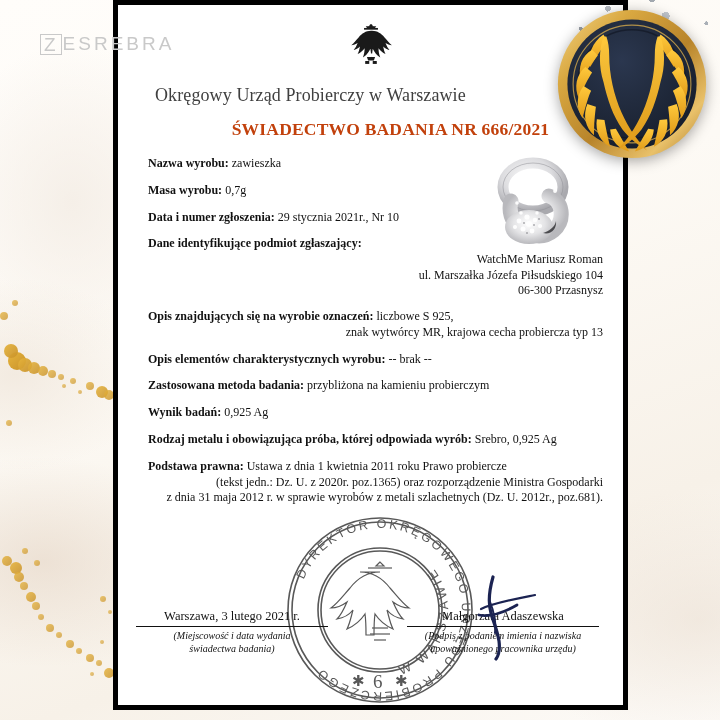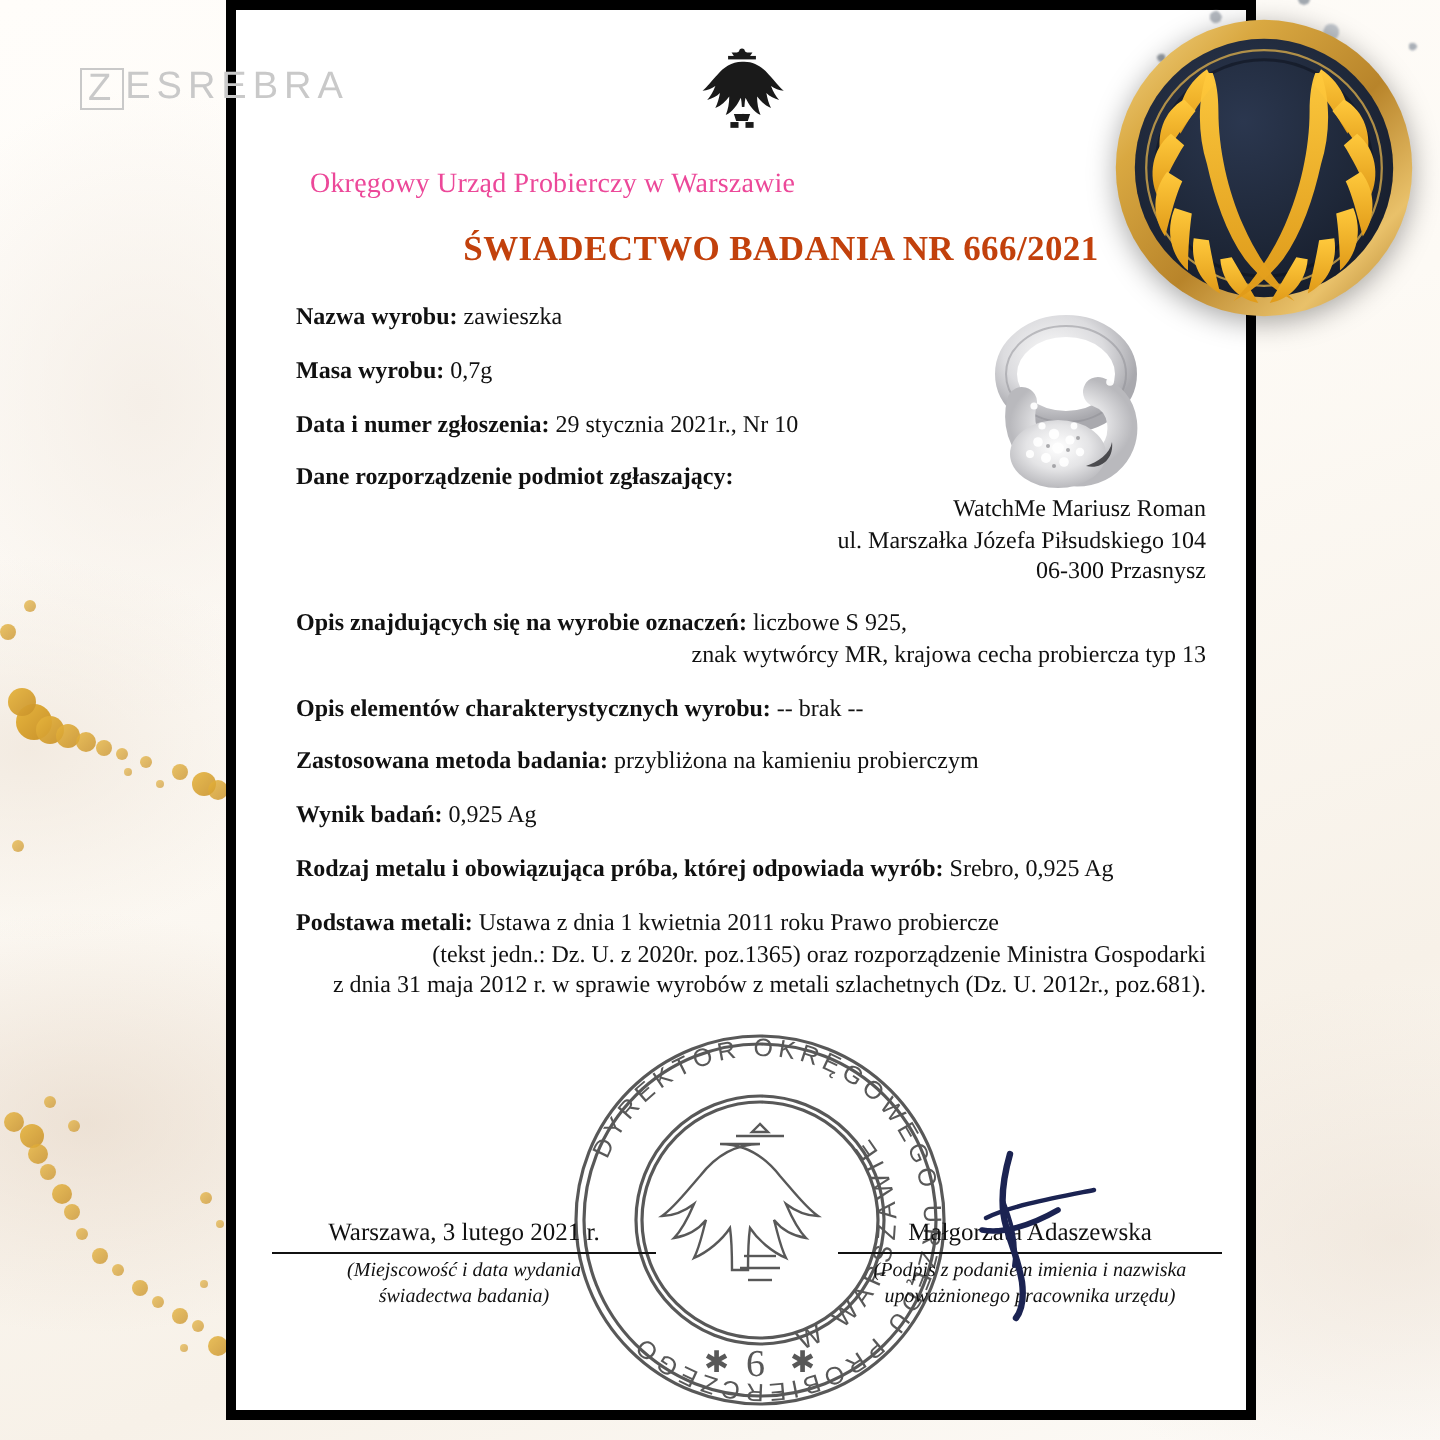--- a/index.html
+++ b/index.html
@@ -24,37 +24,37 @@
         color:#c9c9c9;font-family:"Liberation Sans",sans-serif;
         font-size:19px;letter-spacing:3px;font-weight:300;z-index:3;}
   #logo .zbox{border:1.6px solid #c9c9c9;padding:0px 2px 0 3px;margin-right:1px;line-height:1;}
   
   #doc{position:absolute;left:113px;top:0px;width:515px;height:710px;
        background:#000;padding:5px;box-sizing:border-box;z-index:2;}
   #paper{position:relative;width:100%;height:100%;background:#fff;box-sizing:border-box;
          padding:14px 20px 0 20px;overflow:hidden;}
   
   #eagle{display:block;margin:2px auto 0 auto;}
-  #office{font-size:14px;color:#ec4899;margin:6px 0 0 17px;letter-spacing:.1px;}
+  #office{font-size:18px;color:#404040;margin:6px 0 0 17px;letter-spacing:.1px;}
   #title{text-align:center;font-weight:bold;font-size:17.5px;letter-spacing:.2px;
          margin:13px 0 0 40px;color:#c2410c;}
   
   #body{margin:16px 0 0 10px;font-size:12px;color:#111;line-height:1.32;position:relative;z-index:4;}
   .fld{margin-bottom:11px;}
   .fld b{font-weight:bold;}
   .sub{display:block;text-align:right;}
   .tight{margin-bottom:11px;}
   .tight .sub{line-height:1.28;}
   
   #photo{position:absolute;right:28px;top:150px;width:118px;height:112px;z-index:3;}
   
   #stamp{position:absolute;left:162px;top:505px;width:200px;height:200px;z-index:5;
          opacity:.78;}
   
-  #sig{position:absolute;left:0;right:0;bottom:14px;height:82px;z-index:6;}
+  #sig{position:absolute;left:0;right:12px;bottom:14px;height:82px;z-index:6;}
   .sigcol{position:absolute;width:200px;text-align:center;}
   .sigcol.left{left:14px;}
   .sigcol.right{right:8px;}
   .sigtop{font-size:12.5px;color:#111;padding-bottom:2px;}
   .sigline{border-top:1.2px solid #111;margin:0 4px;}
   .sigcap{font-size:10px;font-style:italic;color:#111;line-height:1.3;padding-top:2px;}
   #ink{position:absolute;right:60px;bottom:30px;z-index:7;}
   
   #speck{position:absolute;right:0px;top:-8px;width:170px;height:92px;z-index:4;
      background:
@@ -184,27 +184,27 @@
           <circle cx="57" cy="70" r="1"></circle>
         <circle cx="50" cy="78" r="1"></circle>
           <circle cx="62" cy="64" r="1"></circle>
       </g>
     </svg>
 
     <div id="body">
         <div class="fld"><b>Nazwa wyrobu:</b><span> zawieszka</span></div>
         <div class="fld"><b>Masa wyrobu:</b><span> 0,7g</span></div>
         <div class="fld"><b>Data i numer zgłoszenia:</b><span> 29 stycznia 2021r., Nr 10</span></div>
-        <div class="fld tight"><b>Dane rozporządzenie podmiot zgłaszający:</b><span></span><span class="sub">WatchMe Mariusz Roman</span><span class="sub">ul. Marszałka Józefa Piłsudskiego 104</span><span class="sub">06-300 Przasnysz</span></div>
+        <div class="fld tight"><b>Dane identyfikujące podmiot zgłaszający:</b><span></span><span class="sub">WatchMe Mariusz Roman</span><span class="sub">ul. Marszałka Józefa Piłsudskiego 104</span><span class="sub">06-300 Przasnysz</span></div>
         <div class="fld tight"><b>Opis znajdujących się na wyrobie oznaczeń:</b><span> liczbowe S 925,</span><span class="sub">znak wytwórcy MR, krajowa cecha probiercza typ 13</span></div>
         <div class="fld"><b>Opis elementów charakterystycznych wyrobu:</b><span> -- brak --</span></div>
         <div class="fld"><b>Zastosowana metoda badania:</b><span> przybliżona na kamieniu probierczym</span></div>
         <div class="fld"><b>Wynik badań:</b><span> 0,925 Ag</span></div>
         <div class="fld"><b>Rodzaj metalu i obowiązująca próba, której odpowiada wyrób:</b><span> Srebro, 0,925 Ag</span></div>
-        <div class="fld tight"><b>Podstawa metali:</b><span> Ustawa z dnia 1 kwietnia 2011 roku Prawo probiercze</span><span class="sub">(tekst jedn.: Dz. U. z 2020r. poz.1365) oraz rozporządzenie Ministra Gospodarki</span><span class="sub">z dnia 31 maja 2012 r. w sprawie wyrobów z metali szlachetnych (Dz. U. 2012r., poz.681).</span></div>
+        <div class="fld tight"><b>Podstawa prawna:</b><span> Ustawa z dnia 1 kwietnia 2011 roku Prawo probiercze</span><span class="sub">(tekst jedn.: Dz. U. z 2020r. poz.1365) oraz rozporządzenie Ministra Gospodarki</span><span class="sub">z dnia 31 maja 2012 r. w sprawie wyrobów z metali szlachetnych (Dz. U. 2012r., poz.681).</span></div>
       </div>
 
     <svg id="stamp" viewBox="0 0 200 200">
       <defs>
         <path id="arcOuter" d="M100,100 m-82,0 a82,82 0 1,1 164,0 a82,82 0 1,1 -164,0"></path>
         <path id="arcInner" d="M100,100 m-68,0 a68,68 0 1,0 136,0 a68,68 0 1,0 -136,0"></path>
       </defs>
       <g fill="none" stroke="#2a2a2a" stroke-width="1.6">
         <circle cx="100" cy="100" r="92"></circle>
         <circle cx="100" cy="100" r="88"></circle>

